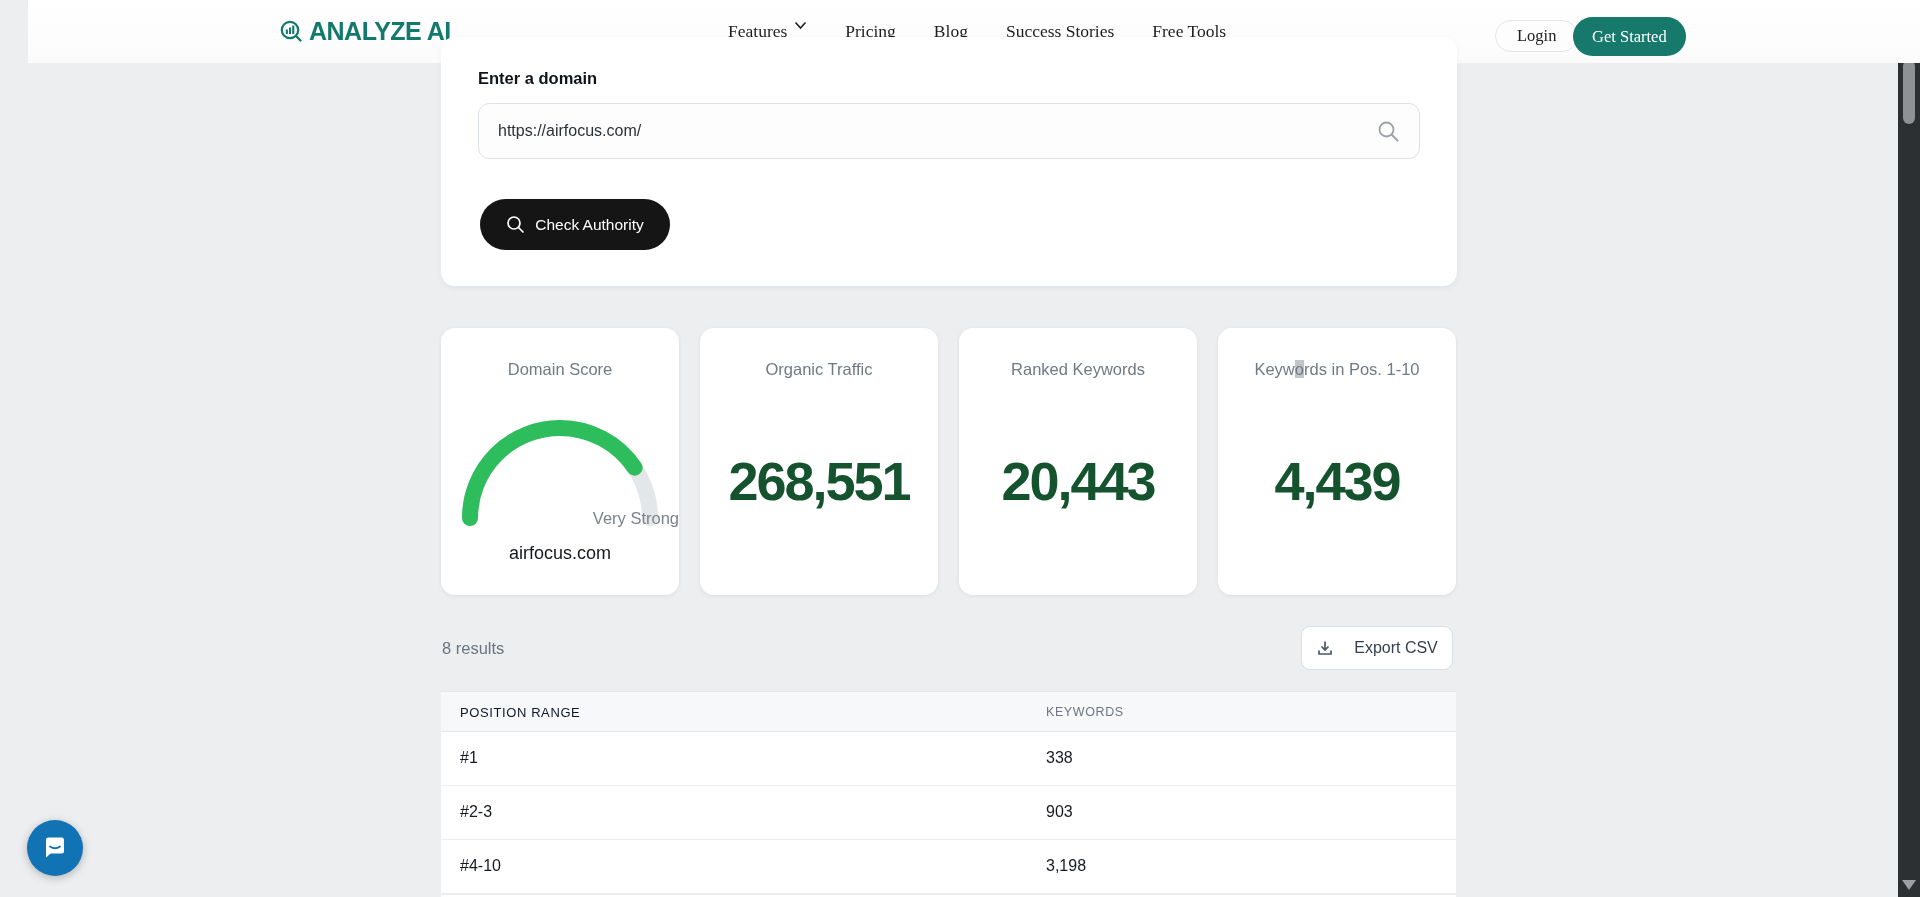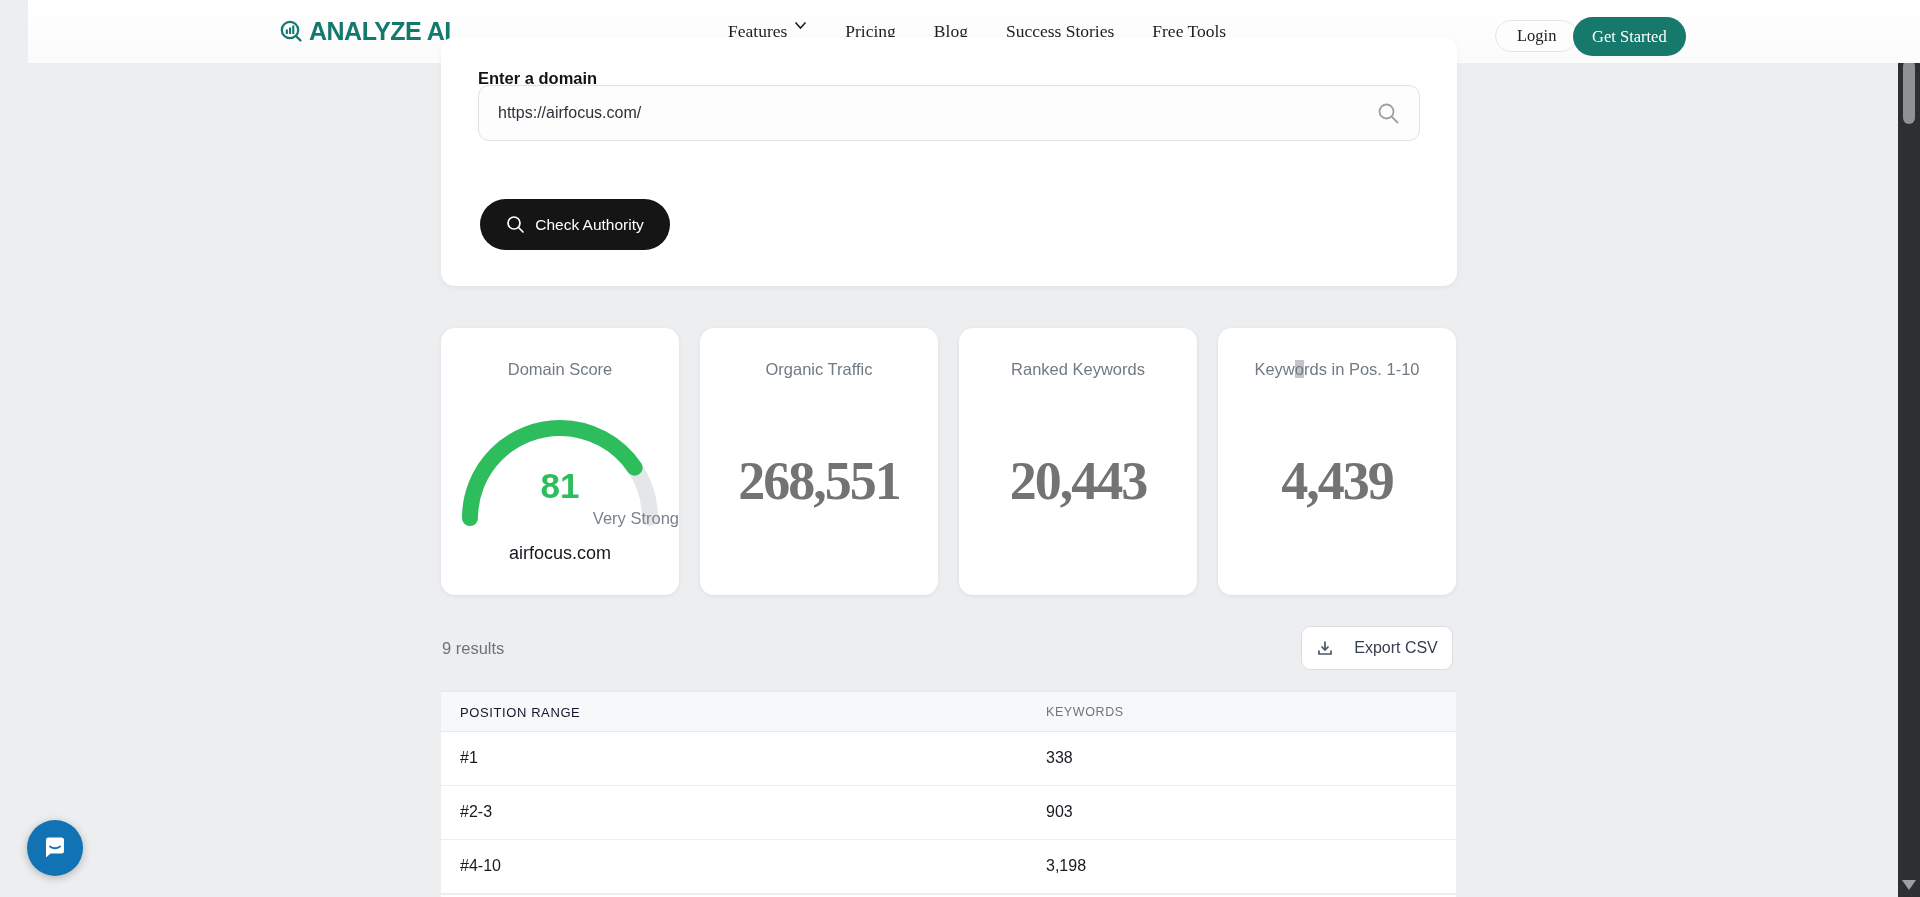--- a/index.html
+++ b/index.html
@@ -19,38 +19,38 @@
                font-family:"Liberation Serif", serif; font-size:16.5px; color:#222; cursor:pointer; }
   .btn-get-started { position:absolute; left:1545px; top:17px; height:39px; padding:0 19px;
                border:none; border-radius:999px; background:#17786c; color:#fff;
                font-family:"Liberation Serif", serif; font-size:16.5px; cursor:pointer; }
 
   
   .search-card { position:absolute; left:441px; top:37px; width:1016px; height:249px;
                  background:#fff; border-radius:14px; z-index:2;
                  box-shadow:0 2px 6px rgba(20,30,40,.05); }
   .domain-label { position:absolute; left:37px; top:32px; font-size:16.5px; font-weight:bold; color:#101418; }
-  .input-wrap { position:absolute; left:37px; top:48px; width:942px; height:56px; }
+  .input-wrap { position:absolute; left:37px; top:66px; width:942px; height:56px; }
   .domain-input { width:100%; height:100%; border:1px solid #dde2e8; border-radius:11px;
                   background:#fdfdfe; padding:0 56px 0 19px; font-size:16px; color:#2b3138;
                   font-family:"Liberation Sans", sans-serif; outline:none; }
   .input-search-icon { position:absolute; right:20px; top:17px; }
   .btn-check { position:absolute; left:39px; top:162px; width:190px; height:51px;
                border:none; border-radius:26px; background:#151515; color:#fff;
                display:flex; align-items:center; justify-content:center; gap:10px;
                font-size:15.5px; font-family:"Liberation Sans", sans-serif; cursor:pointer; }
 
   
   .metric-card { position:absolute; top:328px; width:238px; height:267px; background:#fff;
                  border-radius:14px; box-shadow:0 1px 4px rgba(20,30,40,.07); }
   .mc-1 { left:441px; } .mc-2 { left:700px; } .mc-3 { left:959px; } .mc-4 { left:1218px; }
   .m-label { position:absolute; top:32px; left:0; width:100%; text-align:center;
              font-size:16.5px; color:#707a84; }
   .m-value { position:absolute; top:126px; left:0; width:100%; text-align:center;
-             font-size:54px; font-weight:bold; color:#737373; letter-spacing:-2px; line-height:1;font-family:Liberation Serif, serif; }
+             font-size:54px; font-weight:bold; color:#14532d; letter-spacing:-2px; line-height:1; }
   .hl { background:#c1c5c9; }
   .gauge-svg { position:absolute; left:13px; top:80px; }
   .score-num { position:absolute; top:140px; left:0; width:100%; text-align:center;
                font-size:35px; font-weight:bold; color:#2ebd5c; line-height:1; }
   .score-rating { position:absolute; top:181px; left:0; width:100%; text-align:right;
                   font-size:16.5px; color:#7a838c; }
   .score-domain { position:absolute; top:215px; left:0; width:100%; text-align:center;
                   font-size:18px; color:#15181c; }
 
   
@@ -147,41 +147,40 @@
     <span>Check Authority</span>
   </button>
 </section>
 
 <div class="metric-card mc-1">
   <div class="m-label">Domain Score</div>
   <svg class="gauge-svg" width="212" height="120" viewBox="0 0 212 120">
     <path d="M 16 110 A 90 90 0 0 1 196 110" fill="none" stroke="#e4e7ea" stroke-width="16" stroke-linecap="round"></path>
     <path d="M 16 110 A 90 90 0 0 1 196 110" fill="none" stroke="#2ebd5c" stroke-width="16" stroke-linecap="round" stroke-dasharray="229.02210444669592 565.4866776461628"></path>
   </svg>
-  <div class="score-num">81</div>
   <div class="score-rating">Very Strong</div>
   <div class="score-domain">airfocus.com</div>
 </div>
 
 <div class="metric-card mc-2">
   <div class="m-label">Organic Traffic</div>
   <div class="m-value">268,551</div>
 </div>
 
 <div class="metric-card mc-3">
   <div class="m-label">Ranked Keywords</div>
   <div class="m-value">20,443</div>
 </div>
 
 <div class="metric-card mc-4">
   <div class="m-label"><span>Keyw</span><span class="hl">o</span><span>rds in Pos. 1-10</span></div>
   <div class="m-value">4,439</div>
 </div>
 
-<span class="results-count">9 results</span>
+<span class="results-count">8 results</span>
 <button class="btn-export">
   <svg width="18" height="18" viewBox="0 0 18 18">
     <line x1="9" y1="2.5" x2="9" y2="10.5" stroke="#49566a" stroke-width="1.7"></line>
     <polyline points="5.5,7.5 9,11 12.5,7.5" fill="none" stroke="#49566a" stroke-width="1.7"></polyline>
     <path d="M3 11.5 v3.5 h12 v-3.5" fill="none" stroke="#49566a" stroke-width="1.7"></path>
   </svg>
   <span>Export CSV</span>
 </button>
 
 <div class="table">

